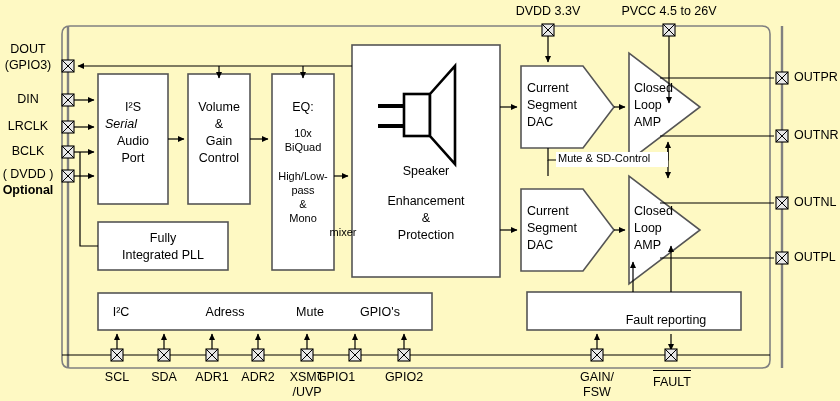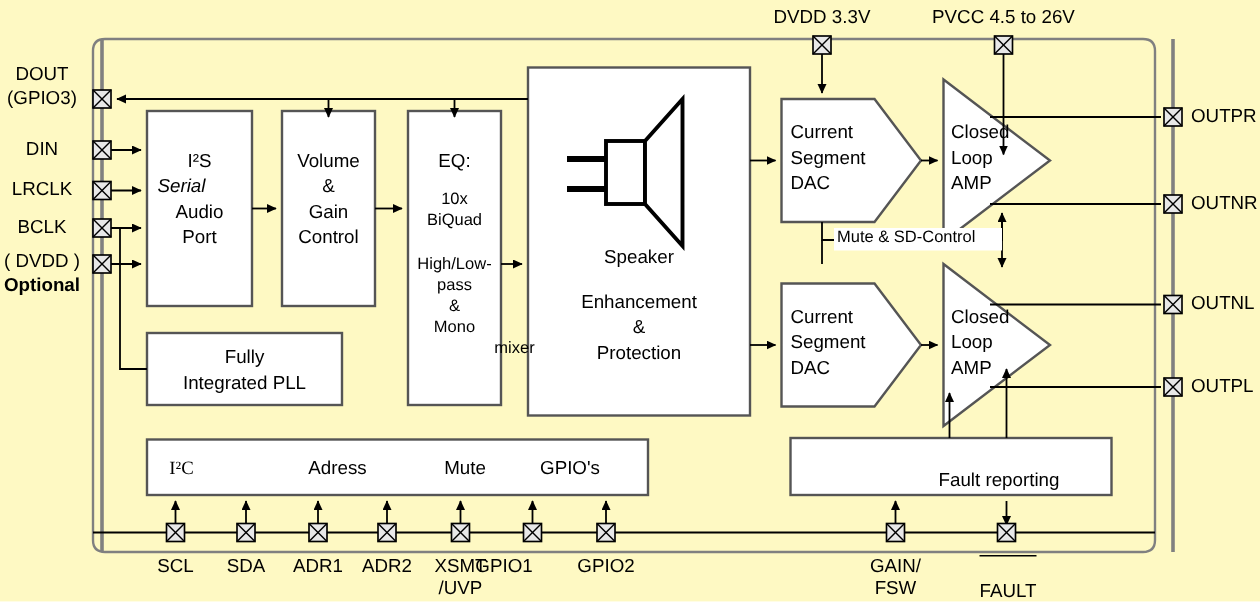--- a/index.html
+++ b/index.html
@@ -16,21 +16,21 @@
     font-family:"Liberation Sans", sans-serif;
     color:#000000;
     white-space:pre;
     line-height:1.12;
   }
   .lbl.c{text-align:center;}
   .lbl.r{text-align:center;}
   .lbl.l{text-align:left;}
   .f13{font-size:12.5px;}
   .f11{font-size:11px;}
-  .ovl{border-top:1.2px solid #000;display:inline-block;padding-top:16px;}
+  .ovl{border-top:1.2px solid #000;display:inline-block;padding-top:4px;}
 </style>
 </head>
 <body>
 
 <div id="root">
 
   <svg id="diagram" viewBox="0 0 840 401">
     <defs>
       <marker id="ar" markerWidth="7" markerHeight="7" refX="6" refY="3" orient="auto" markerUnits="userSpaceOnUse">
         <path d="M0,0 L6.5,3 L0,6 z" fill="#000"></path>
@@ -314,20 +314,20 @@
   <div class="lbl f13 l" style="left:634px;top:81px;width:60px;">Closed</div>
   <div class="lbl f13 l" style="left:634px;top:98px;width:60px;">Loop</div>
   <div class="lbl f13 l" style="left:634px;top:115px;width:60px;">AMP</div>
 
   <div class="lbl f13 l" style="left:634px;top:204px;width:60px;">Closed</div>
   <div class="lbl f13 l" style="left:634px;top:221px;width:60px;">Loop</div>
   <div class="lbl f13 l" style="left:634px;top:238px;width:60px;">AMP</div>
 
   <div class="lbl f11 l" style="left:558px;top:152px;">Mute &amp; SD-Control</div>
 
-  <div class="lbl f13 c" style="left:95px;top:305px;width:52px;font-family:Liberation Serif, serif;">I²C</div>
+  <div class="lbl f13 c" style="left:95px;top:305px;width:52px;">I²C</div>
   <div class="lbl f13 c" style="left:192px;top:305px;width:66px;">Adress</div>
   <div class="lbl f13 c" style="left:283px;top:305px;width:54px;">Mute</div>
   <div class="lbl f13 c" style="left:349px;top:305px;width:62px;">GPIO's</div>
 
   <div class="lbl f13 c" style="left:527px;top:313px;width:214px;padding-left:32px;">Fault reporting</div>
 
 </div>
 
 </body></html>

